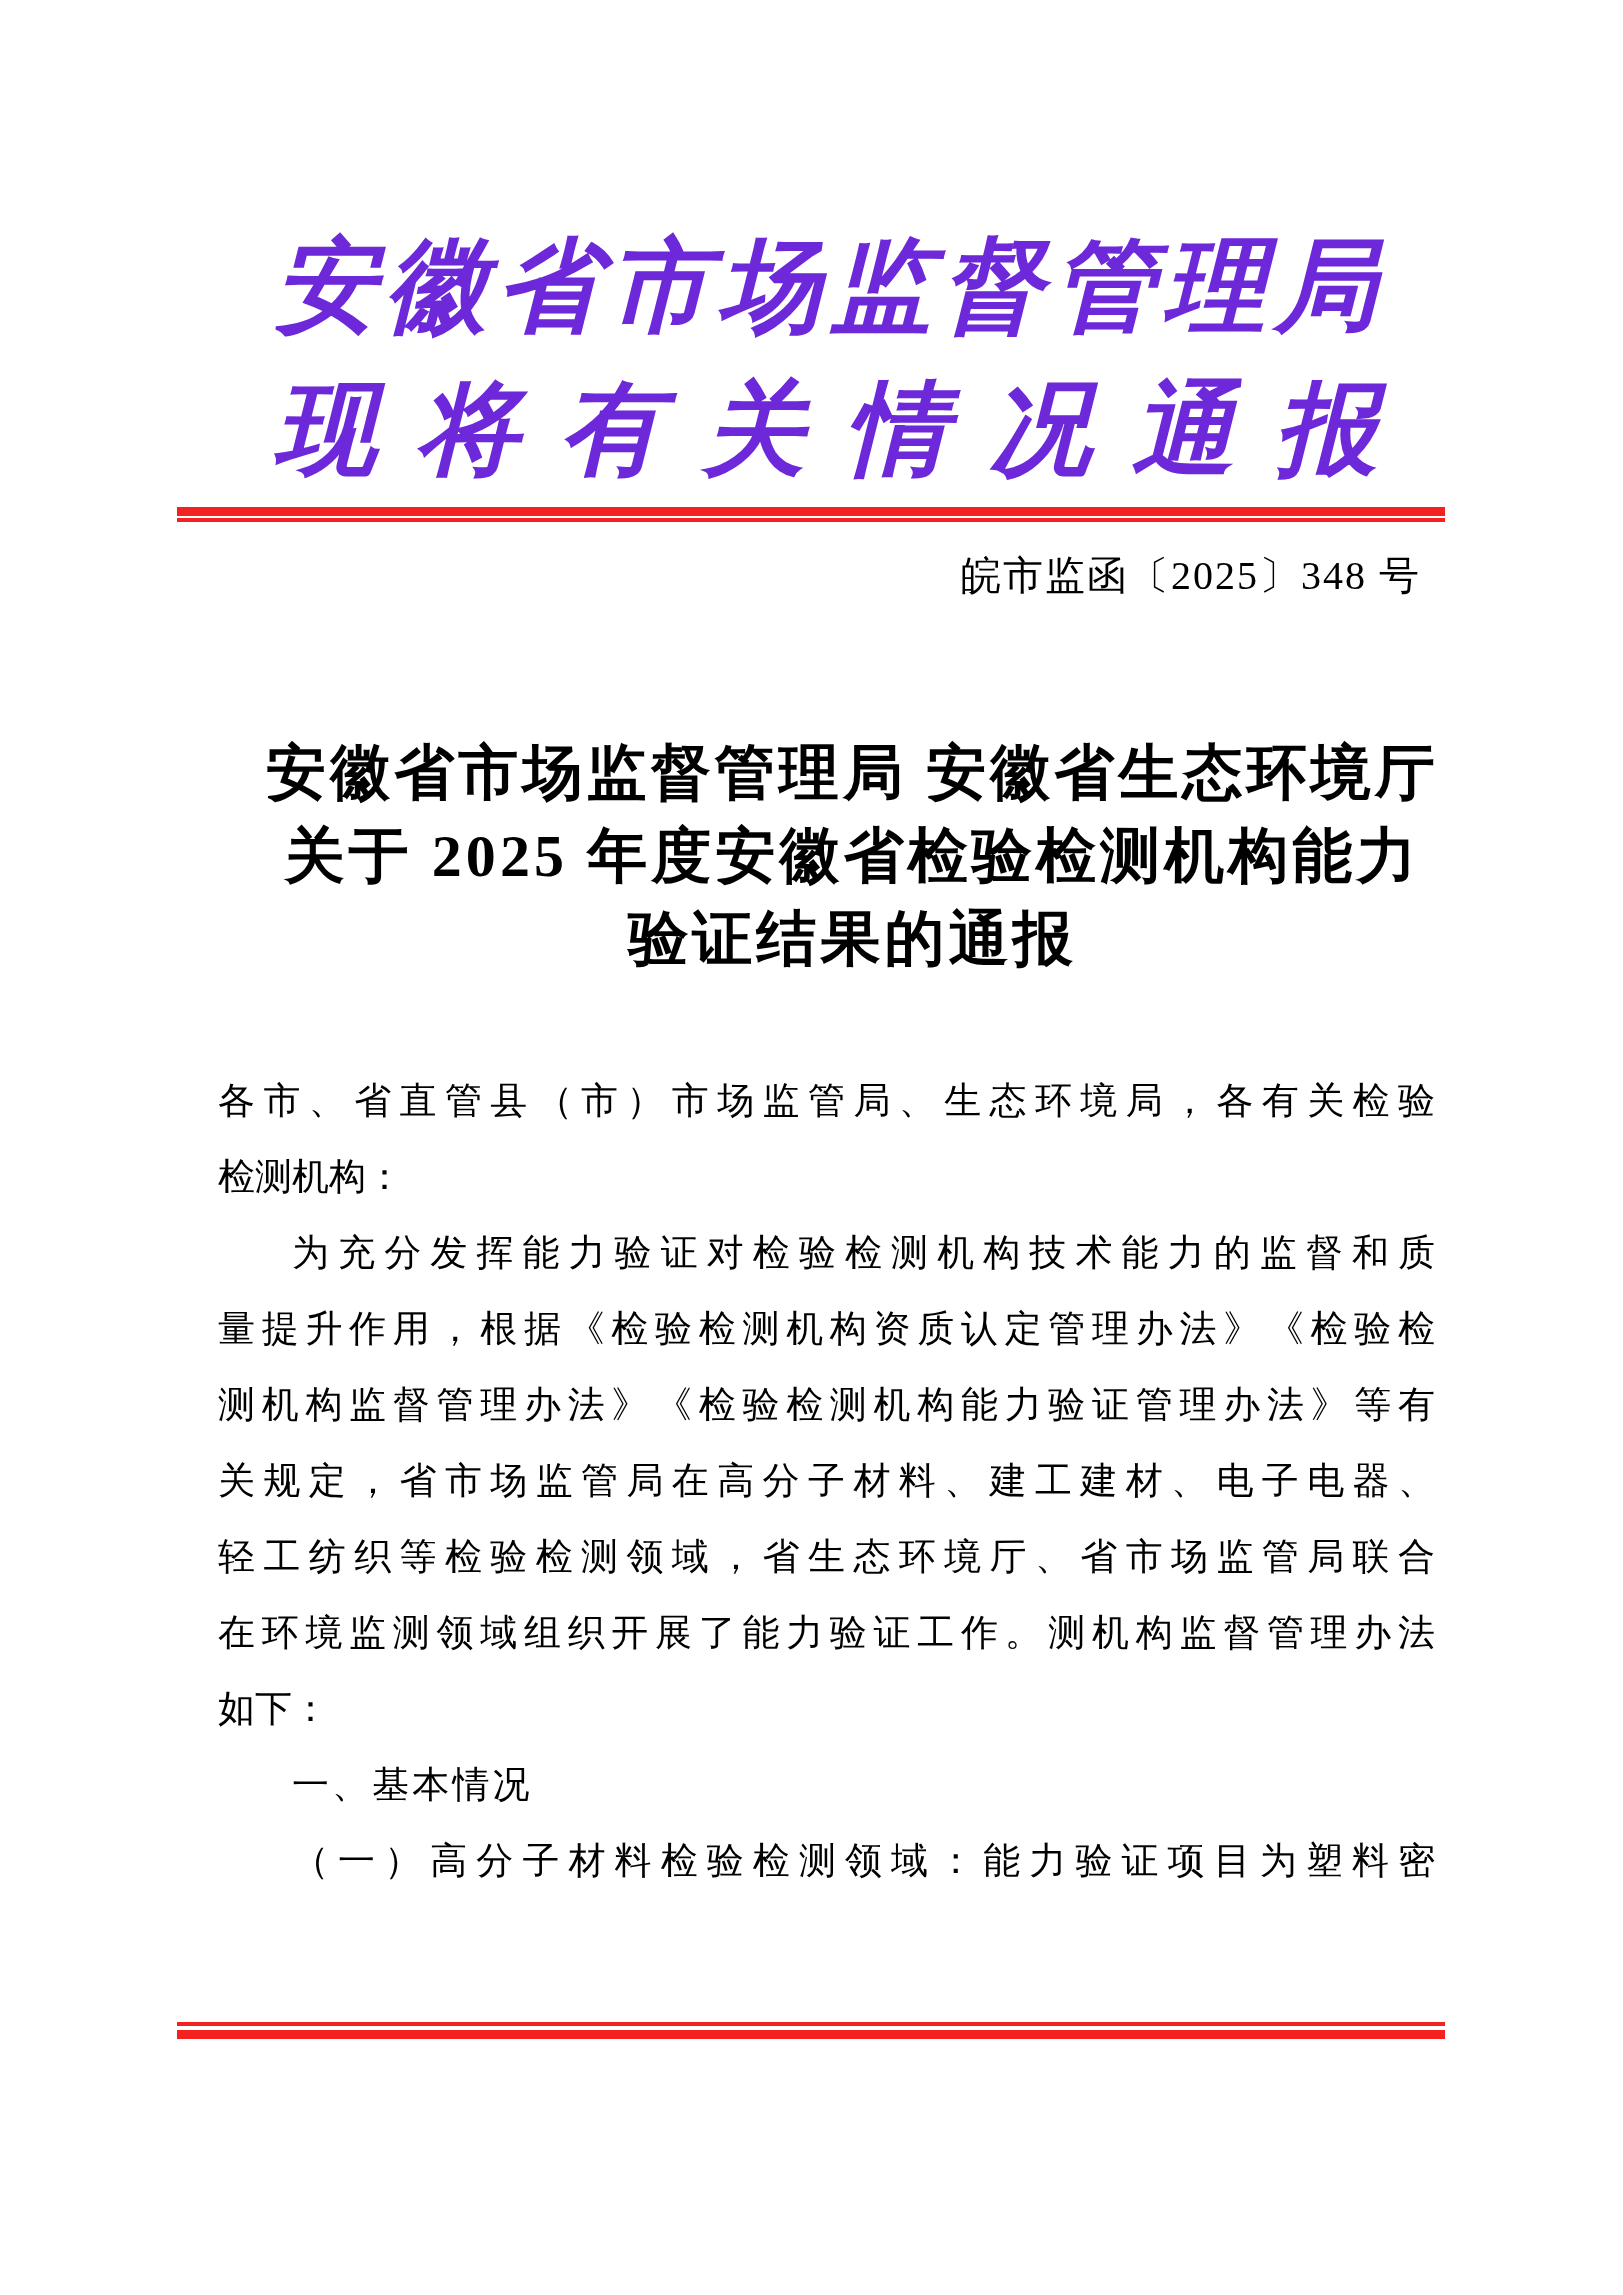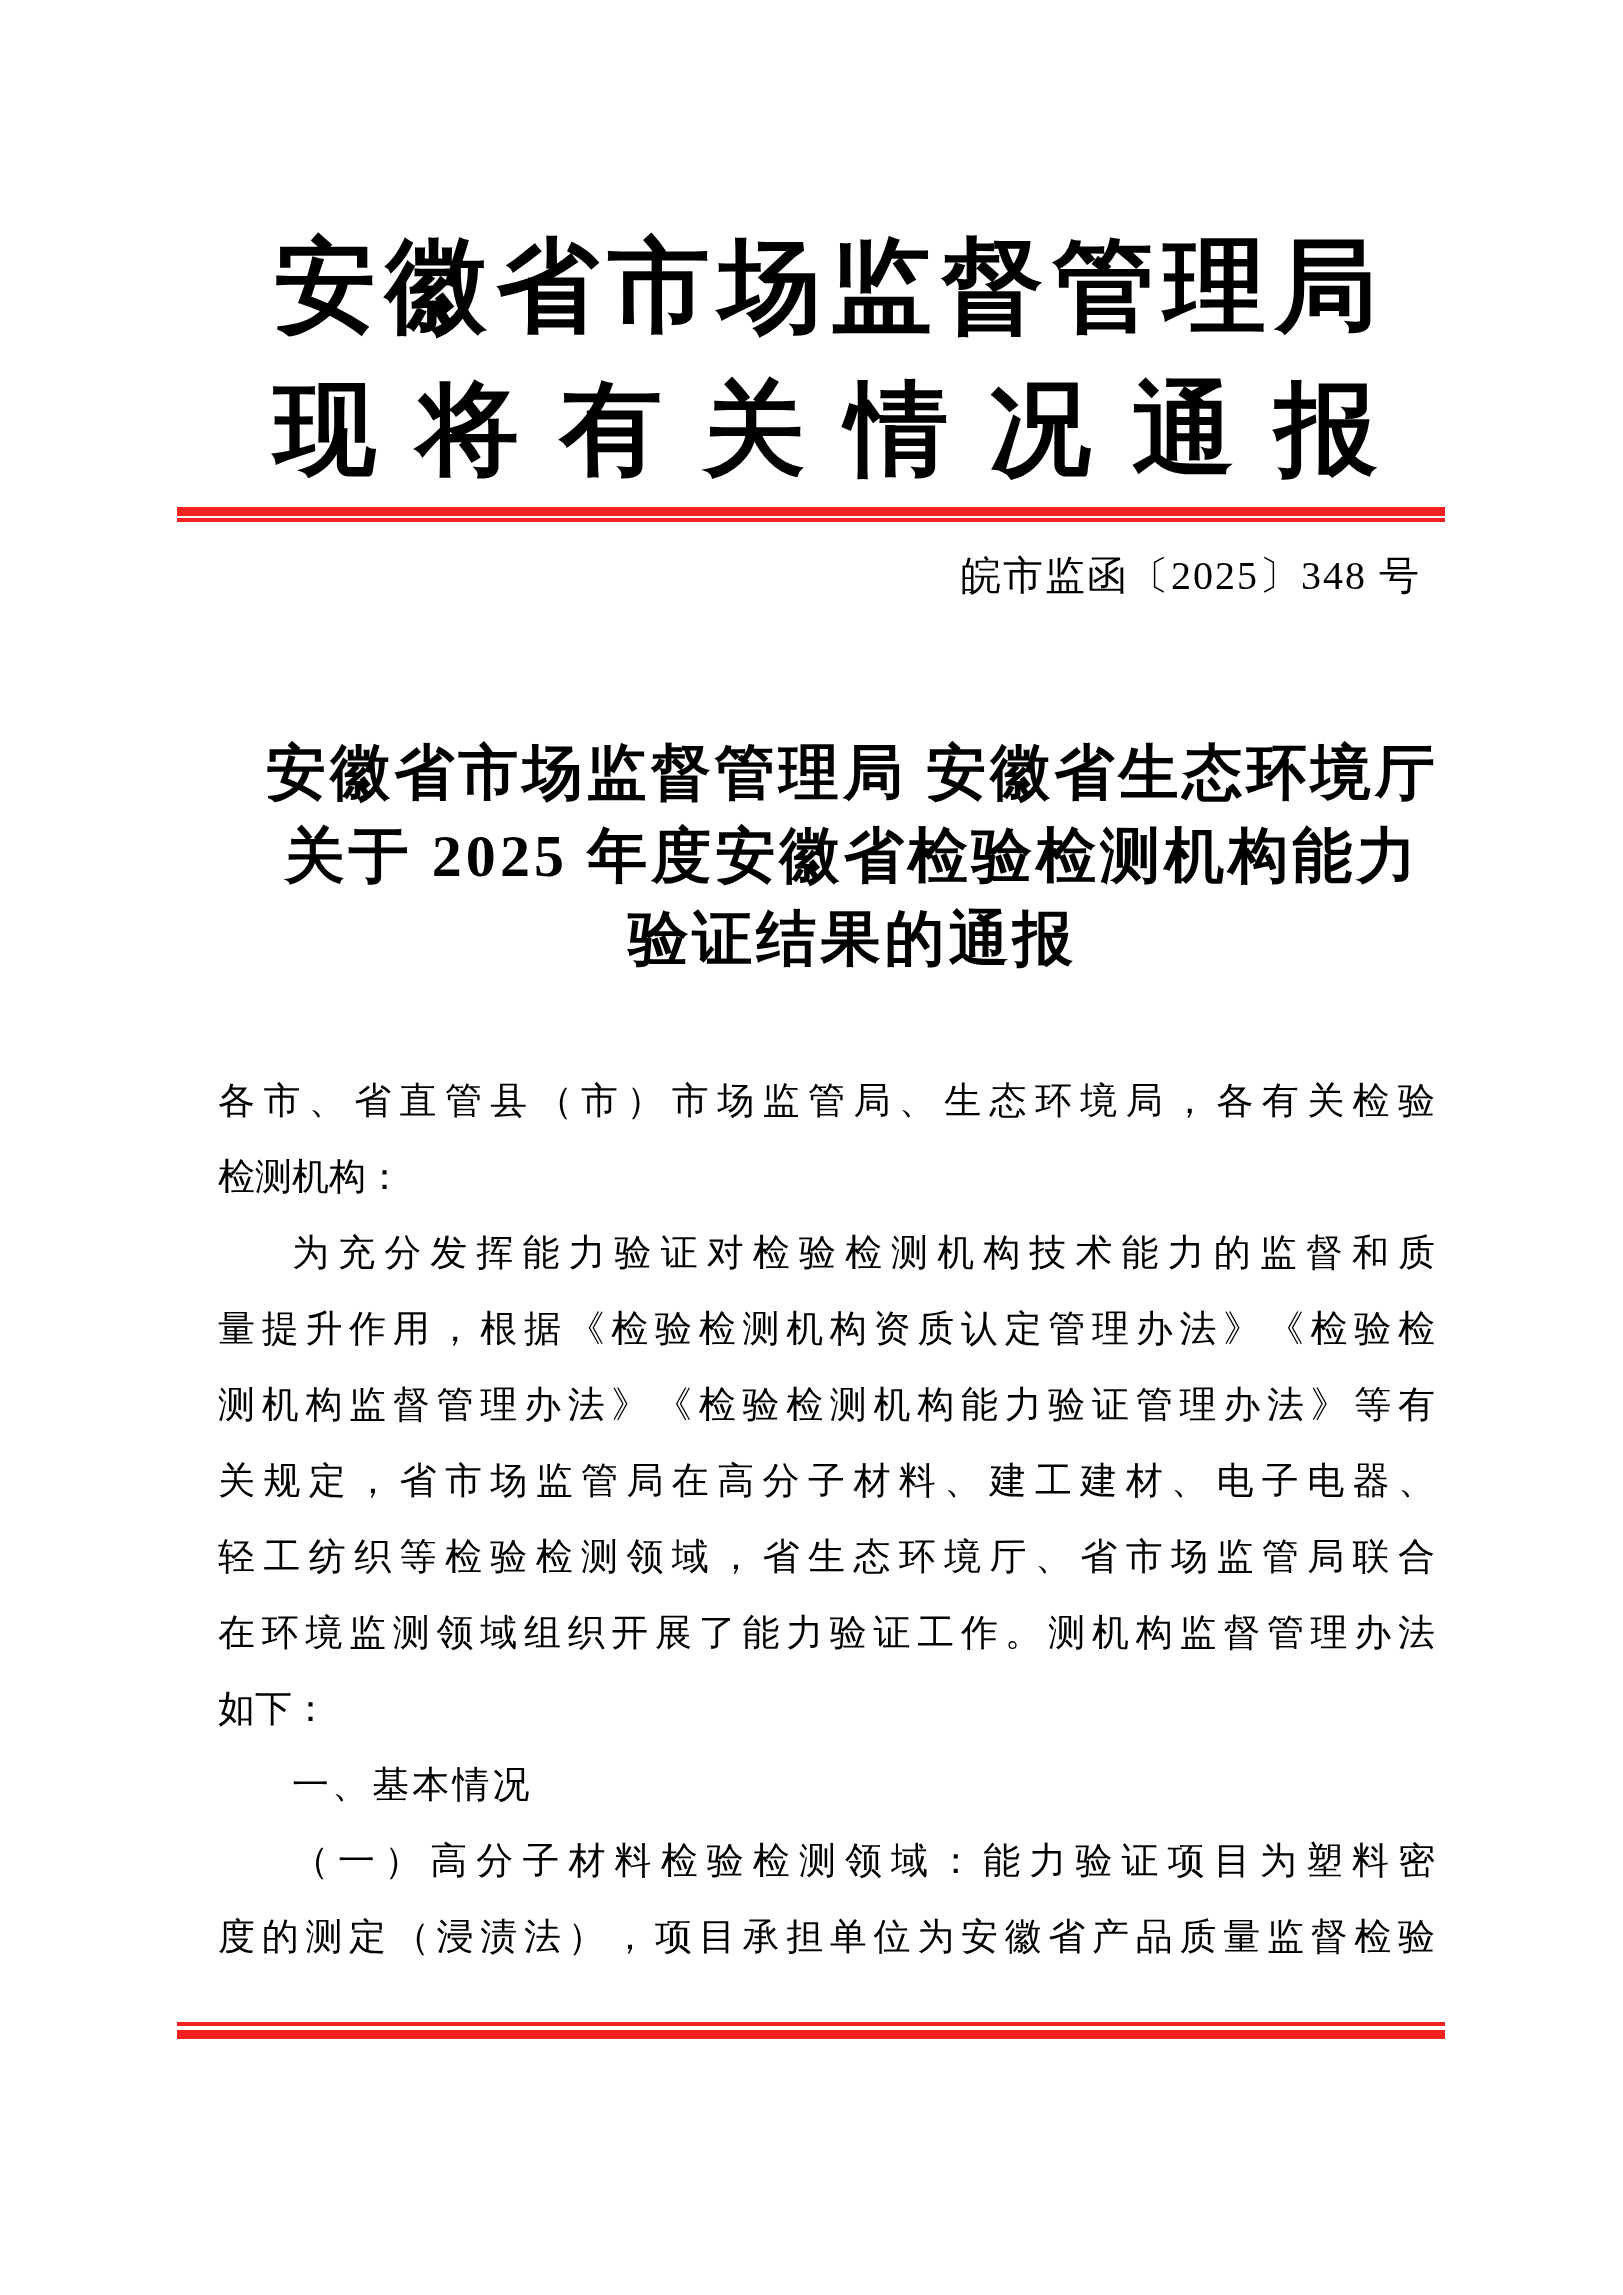--- a/index.html
+++ b/index.html
@@ -14,24 +14,25 @@
 
   
   .letterhead {
     position:absolute;
     left:274px; top:215px; width:1103px;
   }
   .letterhead .org-line {
     font-size:102px;
     line-height:143px;
     font-weight:bold;
-    color:#000000;
+    color:#6d28d9;
     text-align:justify;
     text-align-last:justify;
     white-space:nowrap;
+    font-style:italic;
   }
 
   
   .rule { position:absolute; left:177px; width:1268px; background:#f42121; }
   .rule.hdr-thick { top:507px;  height:8.7px; }
   .rule.hdr-thin  { top:518px; height:3.6px;  }
   .rule.ftr-thin  { top:2022px; height:3.6px;  }
   .rule.ftr-thick { top:2030px; height:8.7px; }
 
   
@@ -102,20 +103,19 @@
       <div class="body-line no-stretch">检测机构：</div>
       <div class="body-line indent">为充分发挥能力验证对检验检测机构技术能力的监督和质</div>
       <div class="body-line">量提升作用，根据《检验检测机构资质认定管理办法》《检验检</div>
       <div class="body-line">测机构监督管理办法》《检验检测机构能力验证管理办法》等有</div>
       <div class="body-line">关规定，省市场监管局在高分子材料、建工建材、电子电器、</div>
       <div class="body-line">轻工纺织等检验检测领域，省生态环境厅、省市场监管局联合</div>
       <div class="body-line">在环境监测领域组织开展了能力验证工作。测机构监督管理办法</div>
       <div class="body-line no-stretch">如下：</div>
       <div class="body-line no-stretch indent heading">一、基本情况</div>
       <div class="body-line indent">（一）高分子材料检验检测领域：能力验证项目为塑料密</div>
-      <div class="body-line">度的测定（浸渍法），项目承担单位为安徽省产品质量监督检验</div>
     </div>
 
   <div class="rule ftr-thin"></div>
   <div class="rule ftr-thick"></div>
 
 </div>
 
 
 </body></html>

